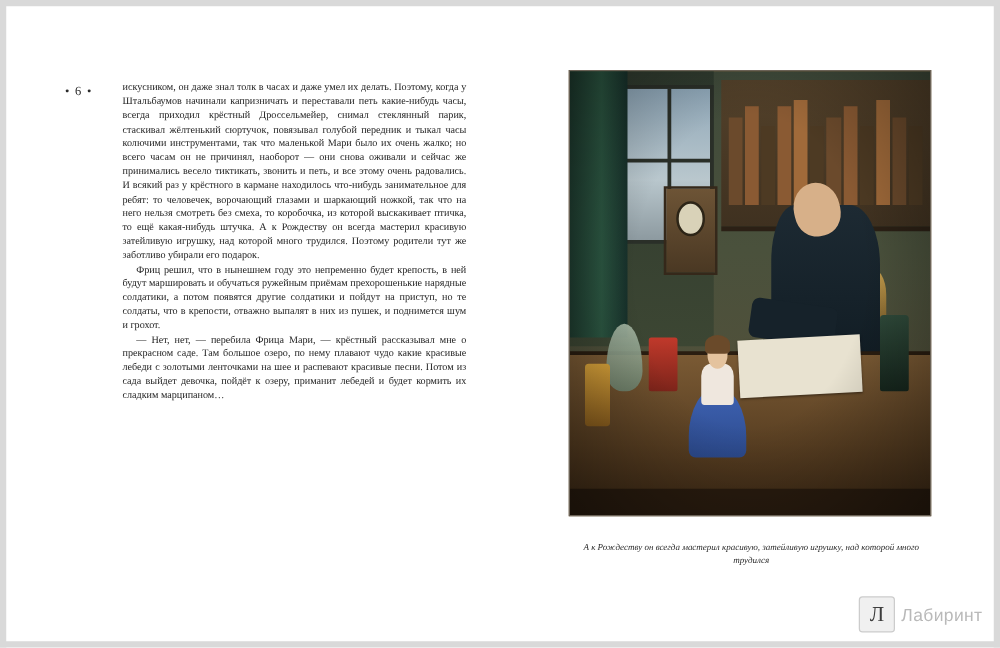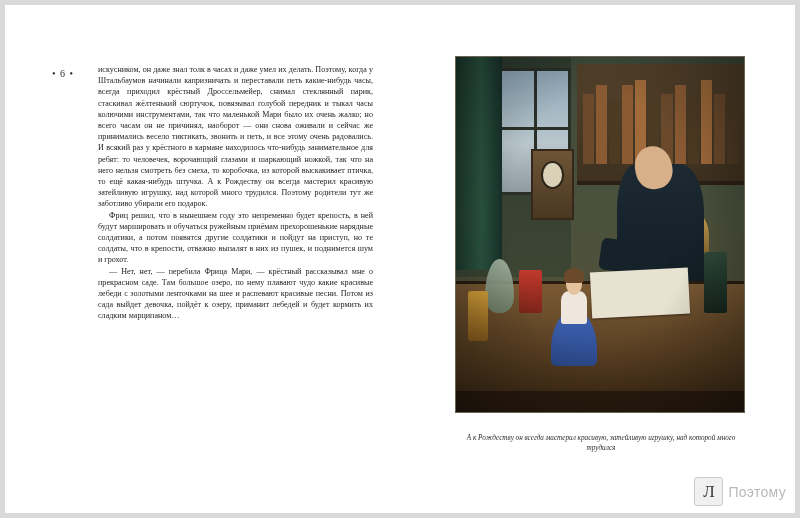--- a/index.html
+++ b/index.html
@@ -332,16 +332,16 @@
       <div class="i-toy-soldier"></div>
       <div class="i-bottle"></div>
       <div class="i-vignette"></div>
     </div>
   </div>
 
   <div class="caption">А к Рождеству он всегда мастерил красивую, затейливую игрушку, над которой много трудился</div>
 
   <div class="watermark">
     <div class="wm-badge">Л</div>
-    <div class="wm-text">Поэтому</div>
+    <div class="wm-text">Лабиринт</div>
   </div>
 
 </div>
 
 </body></html>

